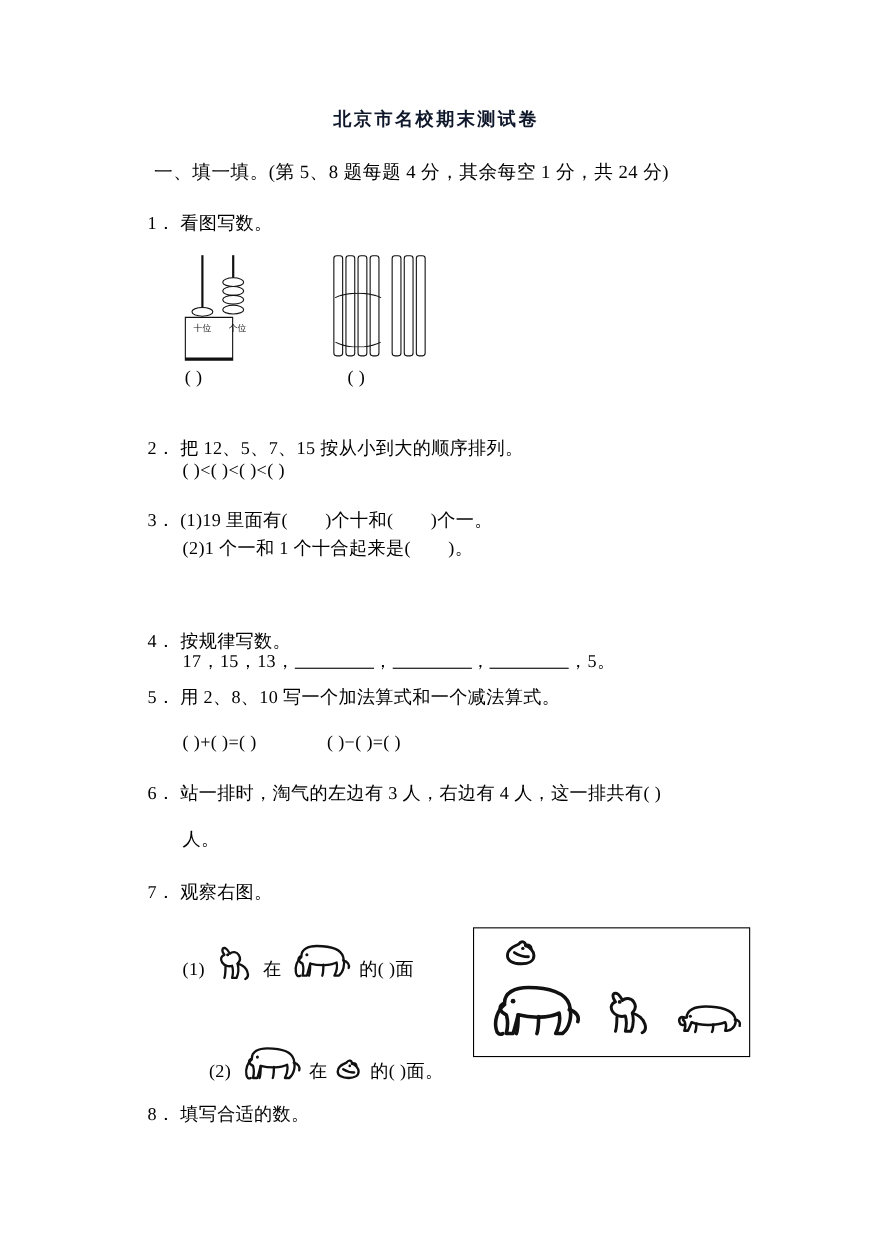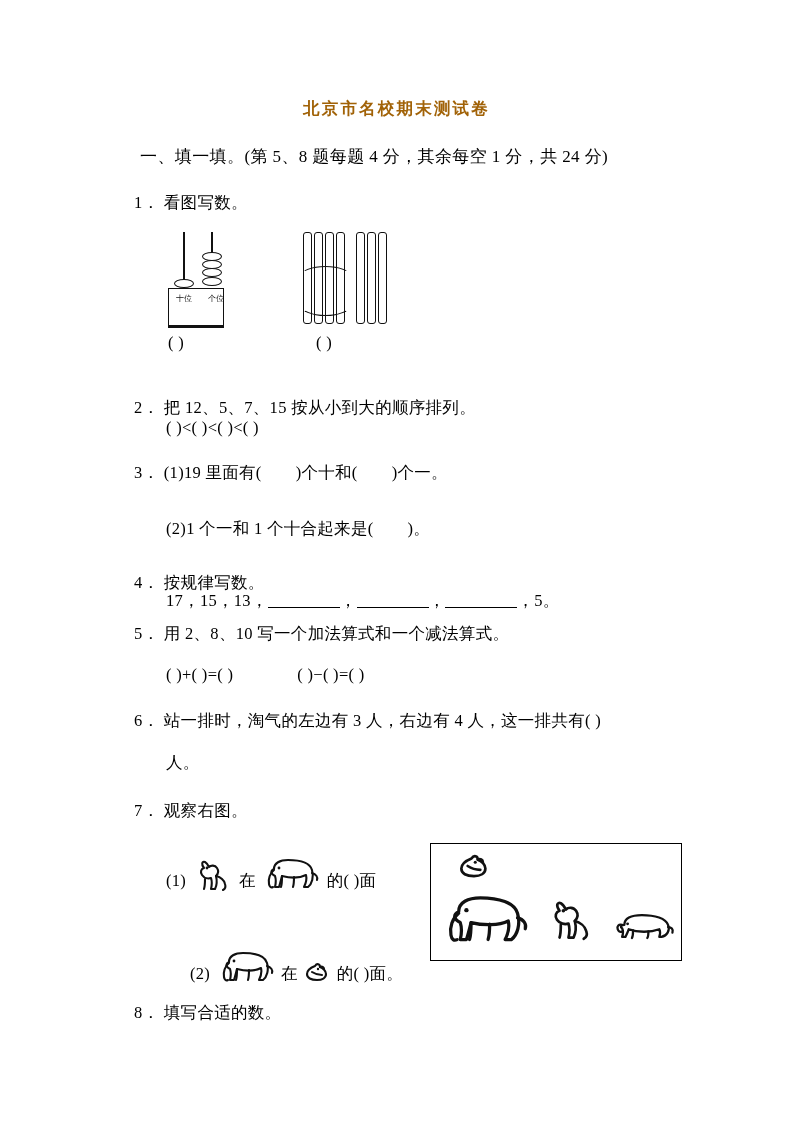--- a/index.html
+++ b/index.html
@@ -23,21 +23,21 @@
   
   .doc-title {
     position: absolute;
     left: 0; top: 98px;
     width: 793px;
     text-align: center;
     font-family: "DejaVu Serif", serif;
     font-weight: bold;
     font-size: 16.5px;
     letter-spacing: 2.2px;
-    color: #a16207;
+    color: #0f172a;
   }
 
   
   .section-head {
     position: absolute;
     left: 116px; top: 145px;
     font-size: 17px;
     letter-spacing: 0.4px;
     white-space: nowrap;
     margin-left: 24px;
@@ -70,21 +70,21 @@
   .ab-rod {
     position: absolute;
     width: 2.2px;
     background: #111;
   }
   .ab-rod.left  { left: 15px; top: 0px;  height: 56px; }
   .ab-rod.right { left: 43px; top: 0px;  height: 30px; }
   .ab-box {
     position: absolute;
     left: 0; top: 56px;
-    width: 56px; height: 40px;
+    width: 44px; height: 40px;
     border: 1.6px solid #111;
     border-bottom-width: 3px;
     background: #fff;
   }
   .ab-label {
     position: absolute;
     top: 5px;
     width: 26px;
     text-align: center;
     font-family: "DejaVu Sans", sans-serif;
@@ -193,21 +193,21 @@
   <div class="q" style="left:134px; top:397px;text-align:right;">
     <span class="q-num">2．</span>
     <span>把 12、5、7、15 按从小到大的顺序排列。</span>
   </div>
   <div class="q" style="left:166px; top:418px;">(        )&lt;(        )&lt;(        )&lt;(        )</div>
 
   <div class="q" style="left:134px; top:462px;">
     <span class="q-num">3．</span>
     <span>(1)</span><span>19 里面有(</span><span class="sp-m"></span><span>)个十和(</span><span class="sp-m"></span><span>)个一。</span>
   </div>
-  <div class="q" style="left:166px; top:518px;text-align:center;">
+  <div class="q" style="left:166px; top:488px;text-align:center;">
     <span>(2)</span><span>1 个一和 1 个十合起来是(</span><span class="sp-m"></span><span>)。</span>
   </div>
 
   <div class="q" style="left:134px; top:548px;margin-top:24px;">
     <span class="q-num">4．</span>
     <span>按规律写数。</span>
   </div>
   <div class="q" style="left:166px; top:590px;">
     <span>17，15，13，</span><span class="ul"></span><span>，</span><span class="ul"></span><span>，</span><span class="ul"></span><span>，5。</span>
   </div>

